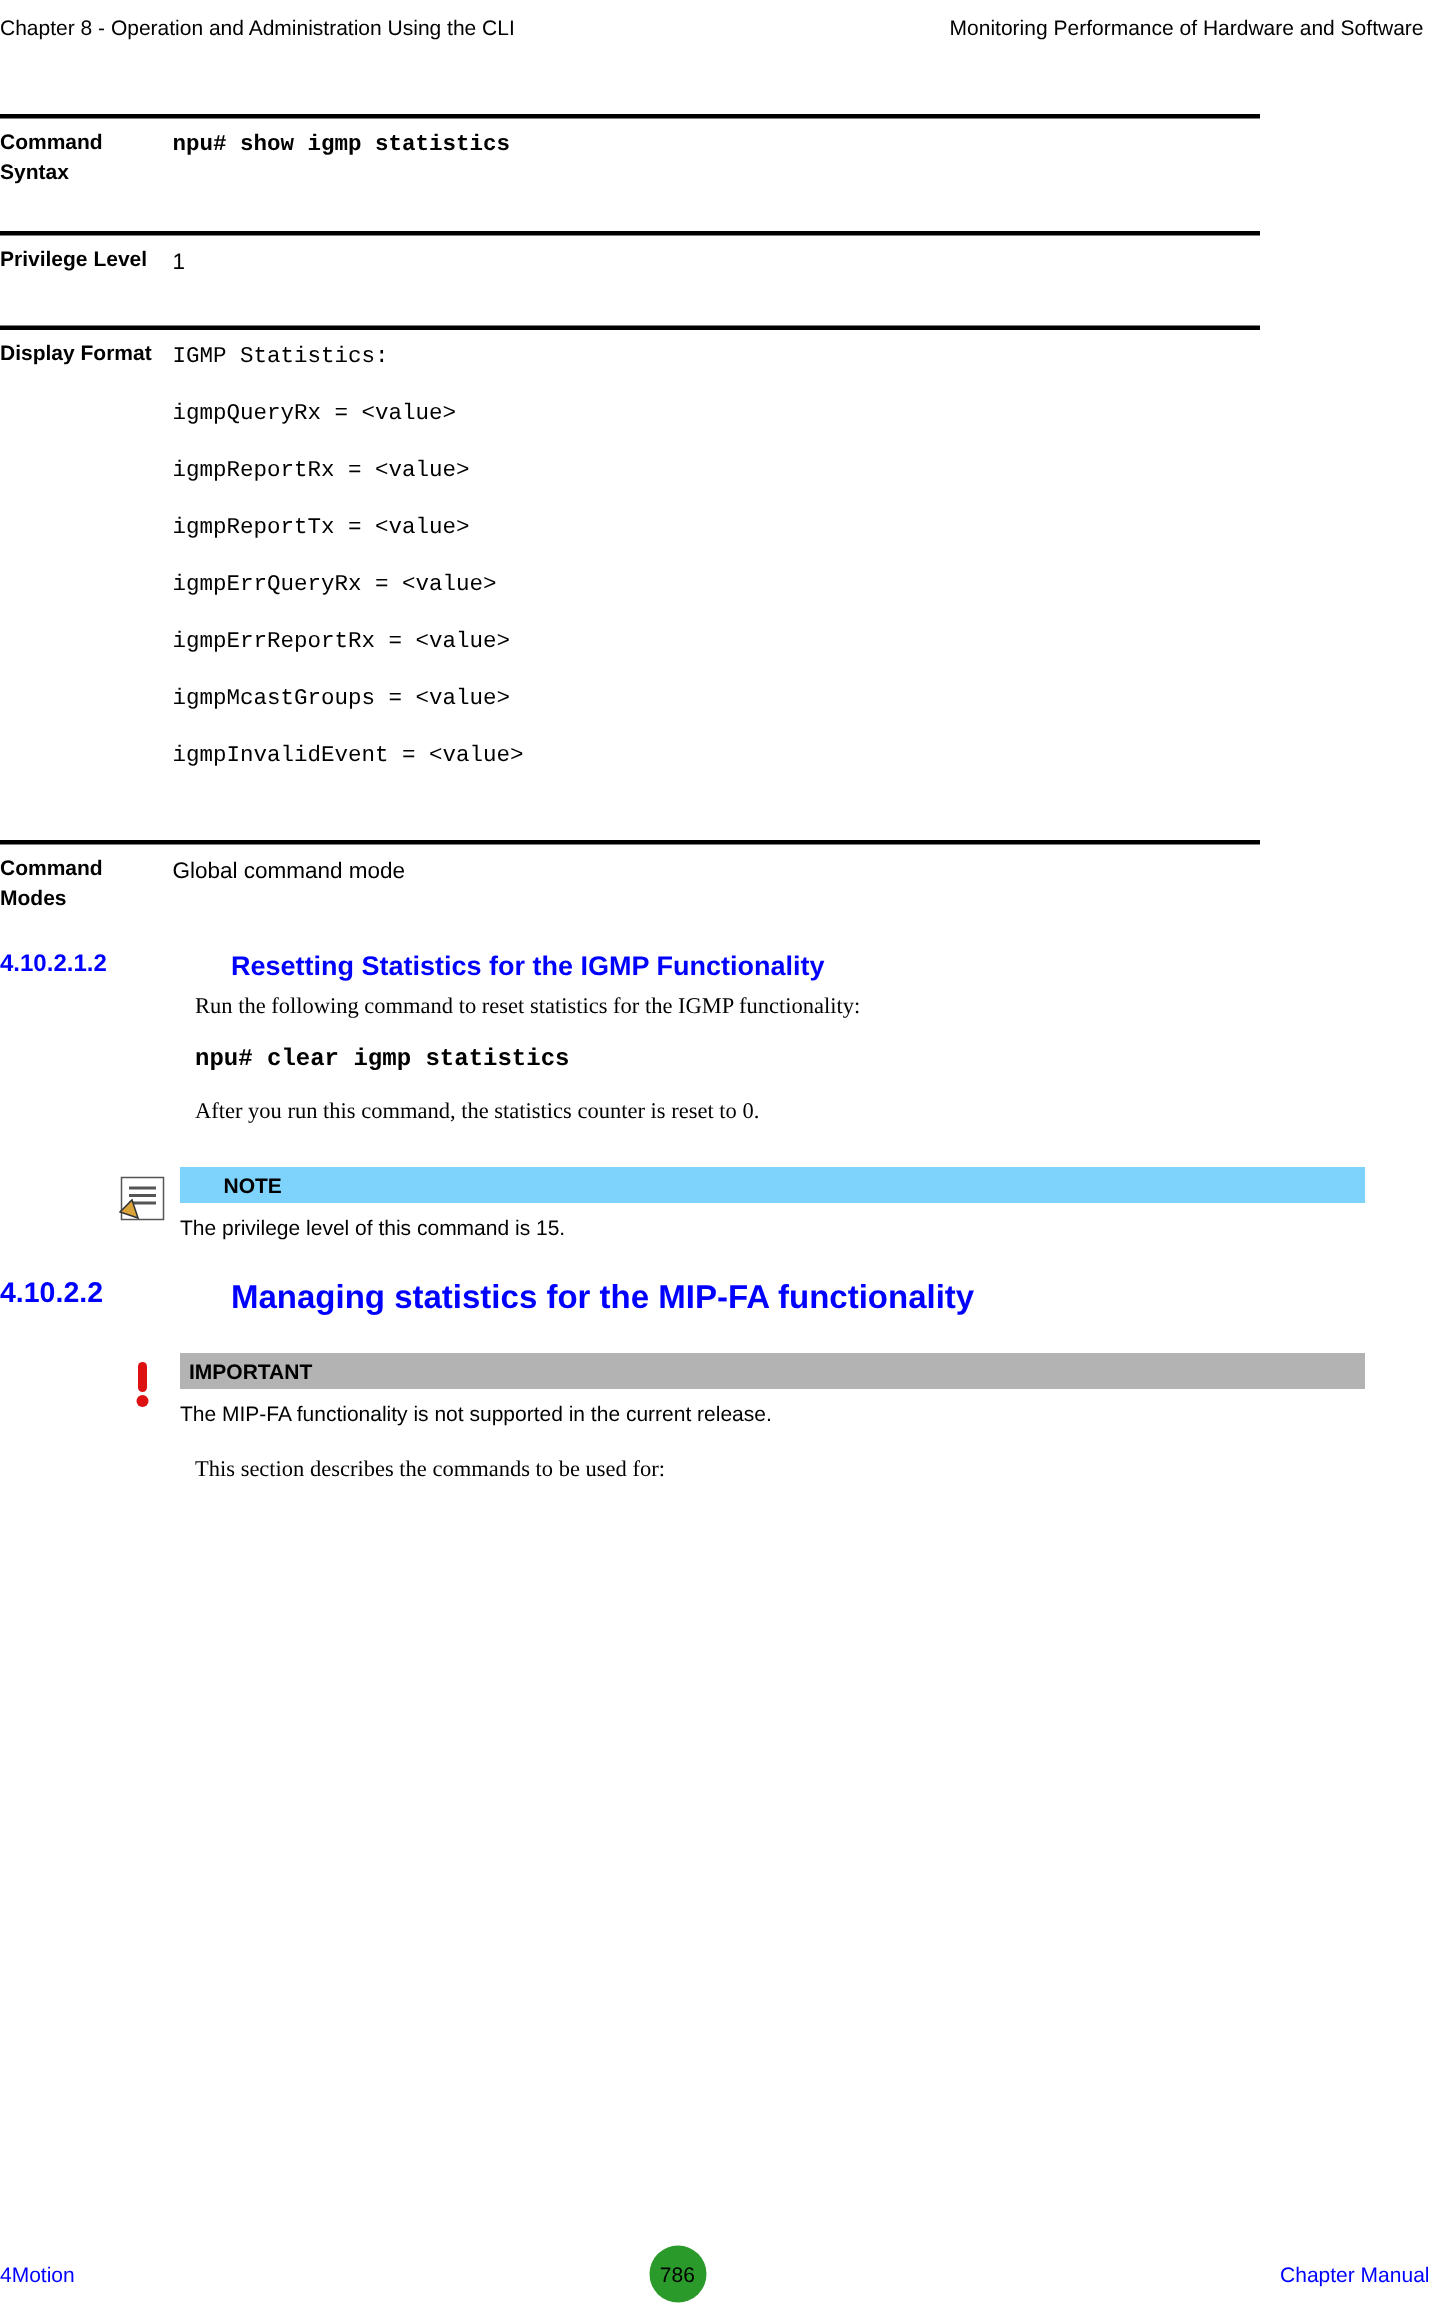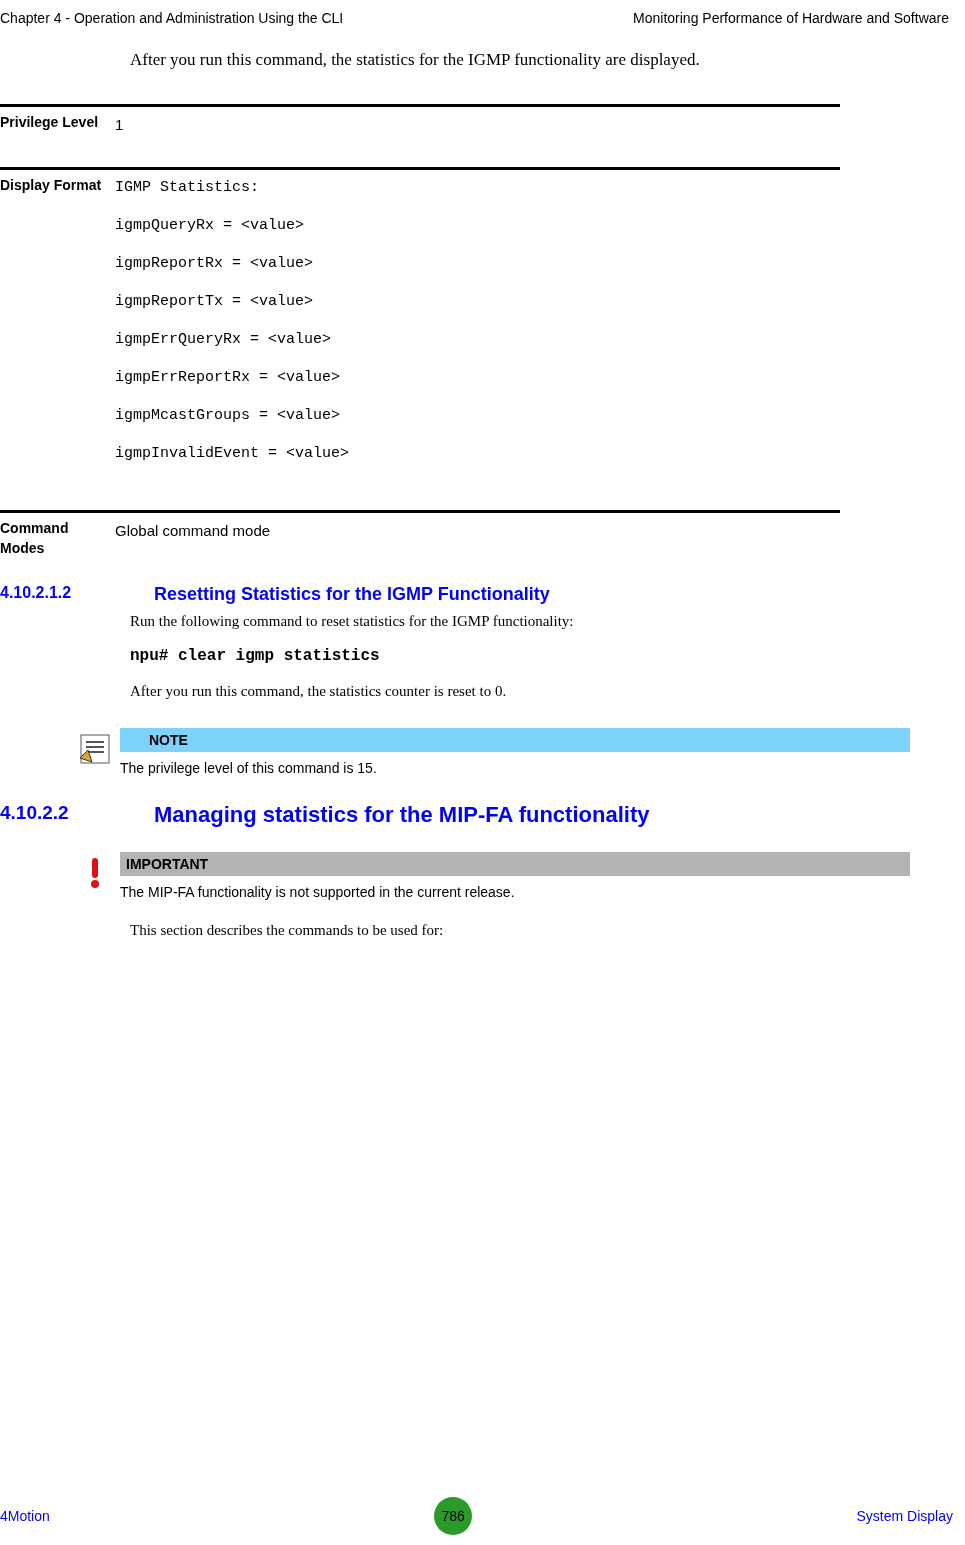--- a/index.html
+++ b/index.html
@@ -134,26 +134,32 @@
     justify-content: center;
     font-size: 14px;
   }
 </style>
 </head>
 <body>
 
 <div class="page">
 
   <div class="header">
-    <div class="header-left">Chapter 4 - Operation and Administration Using the CLI</div>
+    <div class="header-left">Chapter 8 - Operation and Administration Using the CLI</div>
     <div class="header-right">Monitoring Performance of Hardware and Software</div>
   </div>
 
-  <div class="body-text">After you run this command, the statistics for the IGMP functionality are displayed.</div>
-
+
+  <div class="def-block">
+    <div class="def-rule"></div>
+    <div class="def-row">
+      <div class="def-label">Command Syntax</div>
+      <div class="def-value mono">npu# show igmp statistics</div>
+    </div>
+  </div>
 
   <div class="def-block">
     <div class="def-rule"></div>
     <div class="def-row">
       <div class="def-label">Privilege Level</div>
       <div class="def-value">1</div>
     </div>
   </div>
 
   <div class="def-block">
@@ -221,16 +227,16 @@
       <div class="callout-title important-title-bg">IMPORTANT</div>
       <div class="callout-text">The MIP-FA functionality is not supported in the current release.</div>
     </div>
   </div>
 
   <div class="para-serif" style="margin-top:18px;">This section describes the commands to be used for:</div>
 
   <div class="footer">
     <div>4Motion</div>
     <div class="page-badge">786</div>
-    <div>System Display</div>
+    <div>Chapter Manual</div>
   </div>
 
 </div>
 
 </body></html>

